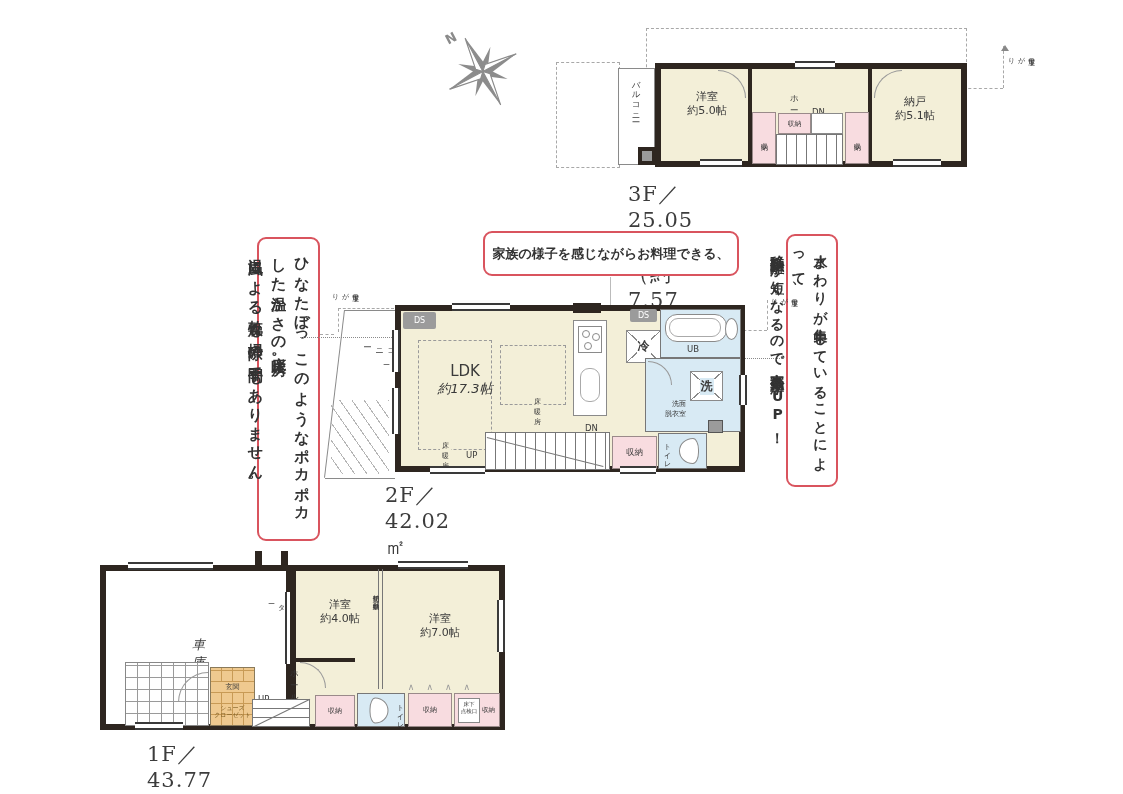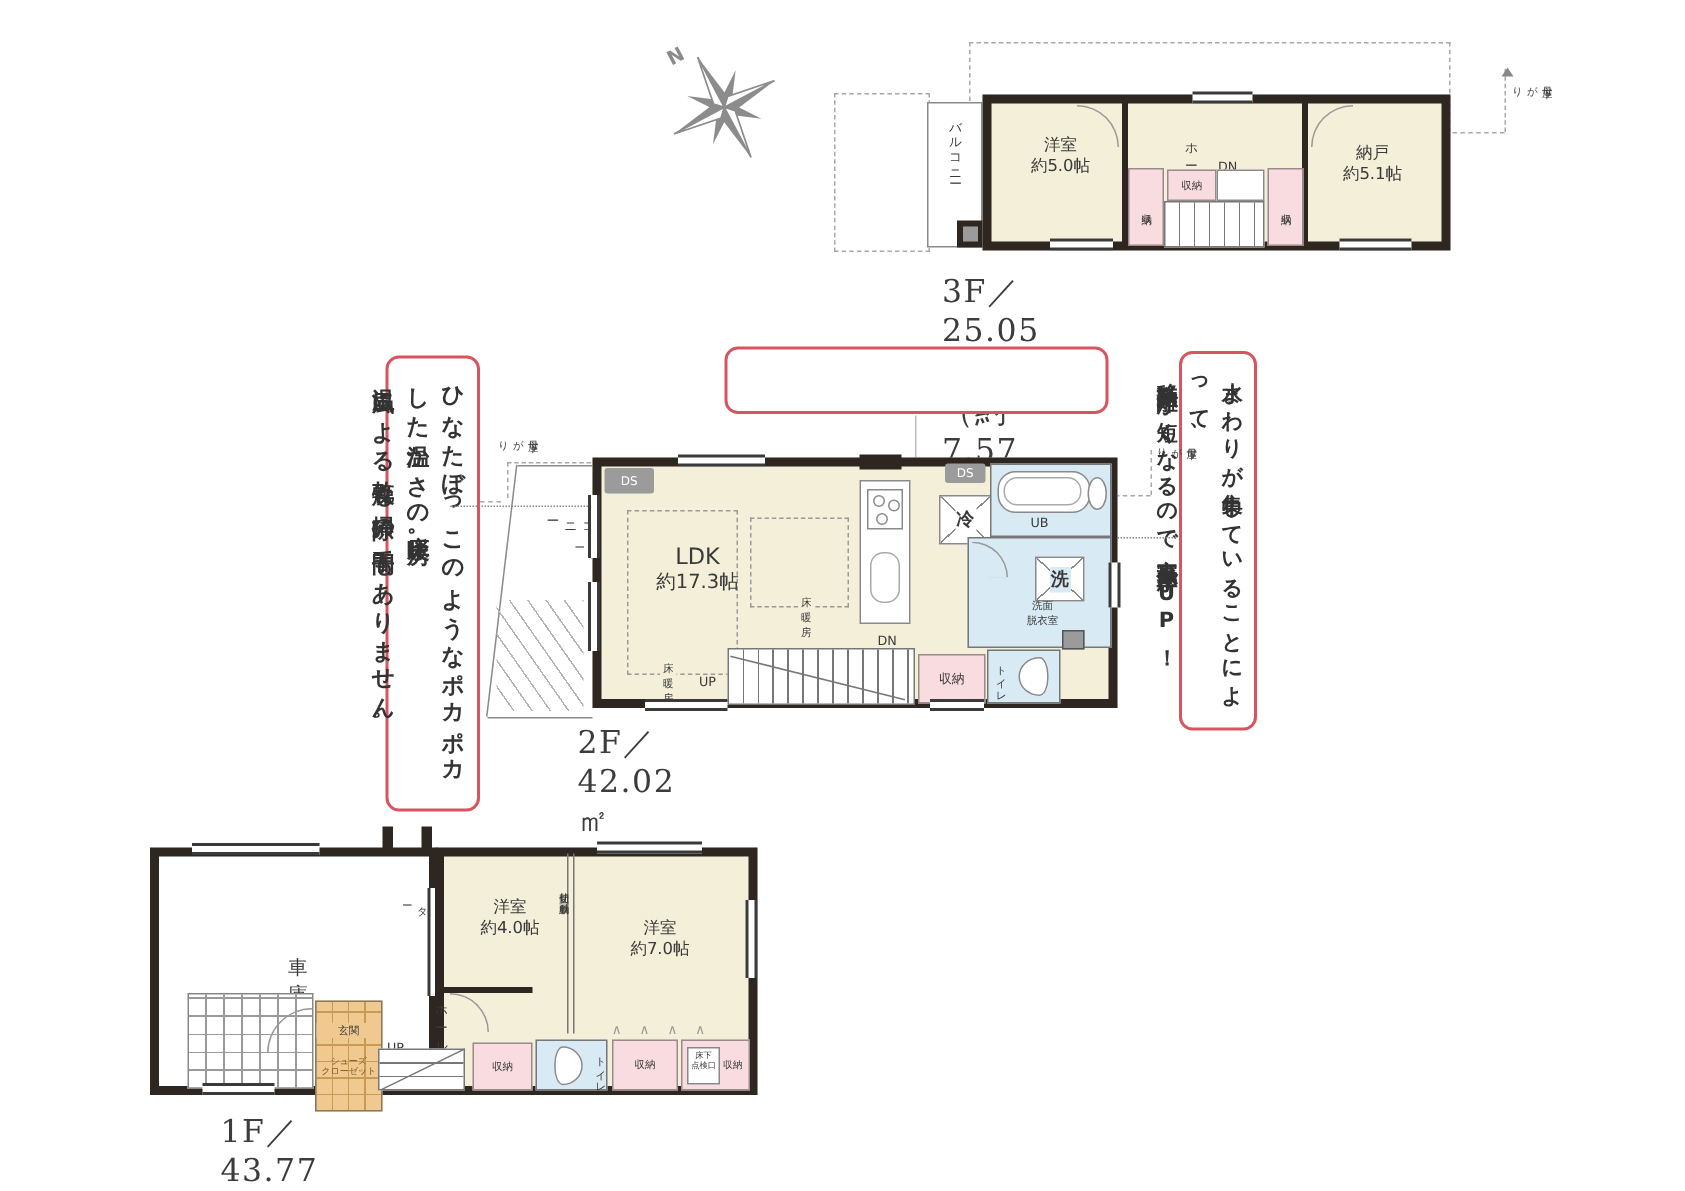--- a/index.html
+++ b/index.html
@@ -5,21 +5,21 @@
   * { margin:0; padding:0; box-sizing:border-box; }
   body { background:#fff; font-family:"DejaVu Sans", sans-serif; color:#3a3a3a; }
   #canvas { position:relative; width:1123px; height:794px; background:#fff; overflow:hidden; }
   .abs { position:absolute; }
   .wallblock { border:6px solid #2e2620; background:#f3efd8; }
   .thin { border:1px solid #8a8a8a; }
   .pink { background:#f8dce0; border:1px solid #9a8a8a; }
   .blue { background:#d8eaf4; }
   .gray { background:#9b9b9b; color:#fff; }
   .lbl { font-size:11px; line-height:1.25; text-align:center; color:#3a3a3a; }
-  .lbl-lg { font-size:13px; }
+  .lbl-lg { font-size:13px;font-style:italic; }
   .lbl-sm { font-size:8.5px; }
   .lbl-xs { font-size:7px; }
   .v { writing-mode:vertical-rl; text-orientation:upright; letter-spacing:1px; }
   .caption { font-family:"DejaVu Serif", serif; font-size:21px; letter-spacing:1px; color:#3c3c3c; }
   .callout { border:2px solid #d9545e; border-radius:9px; background:#fff; color:#333; }
   .v-callout { writing-mode:vertical-rl; text-orientation:upright; font-size:15px; font-weight:600; letter-spacing:2px; line-height:1.55; padding:8px 5px; }
   .dash-h { border-top:1px dashed #a8a8a8; height:0; }
   .dash-v { border-left:1px dashed #a8a8a8; width:0; }
   .dot-h { border-top:1px dotted #8a8a8a; height:0; }
   .dash-rect { border:1px dashed #a8a8a8; }
@@ -124,20 +124,21 @@
     <div class="abs arc" style="left:718px; top:70px; width:28px; height:28px; transform:rotate(90deg);"></div>
     <div class="abs arc" style="left:874px; top:70px; width:28px; height:28px;"></div>
     <div class="abs win-h" style="left:700px; top:159px; width:42px; height:8px;"></div>
     <div class="abs win-h" style="left:893px; top:159px; width:48px; height:8px;"></div>
     <div class="abs win-h" style="left:795px; top:61px; width:40px; height:8px;"></div>
 
     <div class="abs caption" style="left:628px; top:180px;">3F／25.05㎡（約7.57坪）</div>
   </div>
 
   <div class="abs callout" style="left:483px; top:231px; width:256px; height:45px; display:flex; flex-direction:column; align-items:center; justify-content:center; font-size:13px; font-weight:600;">
+    <div>家族の様子を感じながらお料理できる、</div>
   </div>
   <div class="abs" style="left:610px; top:277px; width:0; height:28px; border-left:1px solid #bbb;"></div>
 
   <div class="abs callout v-callout" style="left:257px; top:237px; width:63px; height:304px;">
     <span style="display:block;">ひなたぼっこのようなポカポカした温かさの床暖房。</span>
     <span style="display:block;">温風による乾燥も掃除の手間もありません。</span>
   </div>
   <div class="abs dash-h" style="left:320px; top:334px; width:14px;"></div>
 
   <div class="abs callout v-callout" style="left:786px; top:234px; width:52px; height:253px; font-size:14px;">
@@ -199,21 +200,21 @@
         <div class="abs tub-in" style="left:3px; top:3px; width:52px; height:19px;"></div>
       </div>
       <div class="abs oval" style="left:64px; top:8px; width:13px; height:22px;"></div>
       <div class="lbl-sm abs" style="left:26px; top:34px;">UB</div>
     </div>
 
     <div class="abs blue" style="left:645px; top:358px; width:96px; height:74px; border:1px solid #777;">
       <div class="abs xbox" style="left:44px; top:12px; width:33px; height:30px;">
         <span style="font-size:12px; font-weight:600; background:#d8eaf4; padding:0 1px;">洗</span>
       </div>
-      <div class="abs lbl-xs" style="left:8px; top:40px; text-align:center; width:32px;margin-left:25px;">
+      <div class="abs lbl-xs" style="left:8px; top:40px; text-align:right; width:32px;">
         <div>洗面</div>
         <div>脱衣室</div>
       </div>
       <div class="abs arc" style="left:2px; top:2px; width:24px; height:24px; transform:rotate(90deg);"></div>
     </div>
 
     <div class="abs blue" style="left:658px; top:433px; width:49px; height:36px; border:1px solid #777;">
       <div class="v lbl-xs abs" style="left:3px; top:4px;">トイレ</div>
       <div class="abs toilet" style="left:17px; top:7px; width:26px; height:20px; transform:rotate(90deg);"></div>
     </div>
@@ -258,21 +259,21 @@
     <div class="abs" style="left:378px; top:569px; width:1px; height:120px; background:#777;"></div>
     <div class="abs" style="left:382px; top:569px; width:1px; height:120px; background:#777;"></div>
     <div class="abs v" style="left:371px; top:590px; font-size:6.5px; letter-spacing:0;">間仕切り可動収納</div>
     <div class="abs lbl" style="left:400px; top:612px; width:80px;">
       <div>洋室</div>
       <div>約7.0帖</div>
     </div>
     <div class="abs" style="left:295px; top:658px; width:60px; height:4px; background:#2e2620;"></div>
     <div class="abs arc" style="left:300px; top:662px; width:26px; height:26px; transform:rotate(90deg);"></div>
 
-    <div class="abs genkan" style="left:210px; top:667px; width:45px; height:74px;">
+    <div class="abs genkan" style="left:210px; top:667px; width:45px; height:59px;">
       <div class="lbl-xs" style="text-align:center; margin-top:14px; background:#efc98f;">玄関</div>
       <div style="text-align:center; margin-top:12px; font-size:6px; line-height:1.2; color:#7a5a20;">
         <div>シューズ</div>
         <div>クローゼット</div>
       </div>
     </div>
     <div class="abs arc" style="left:178px; top:672px; width:30px; height:30px;"></div>
 
     <div class="abs lbl-sm" style="left:290px; top:668px;">ホール</div>
     <div class="abs lbl-sm" style="left:258px; top:694px;">UP</div>

